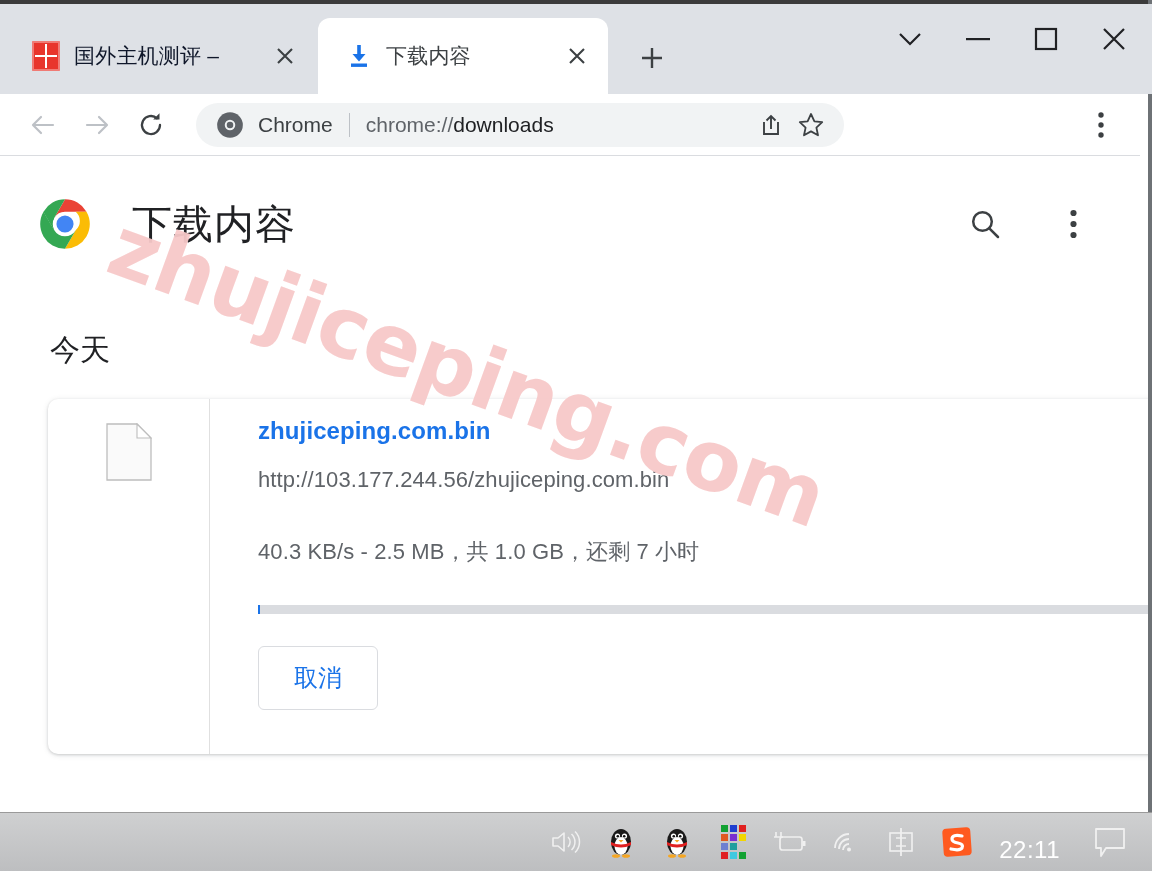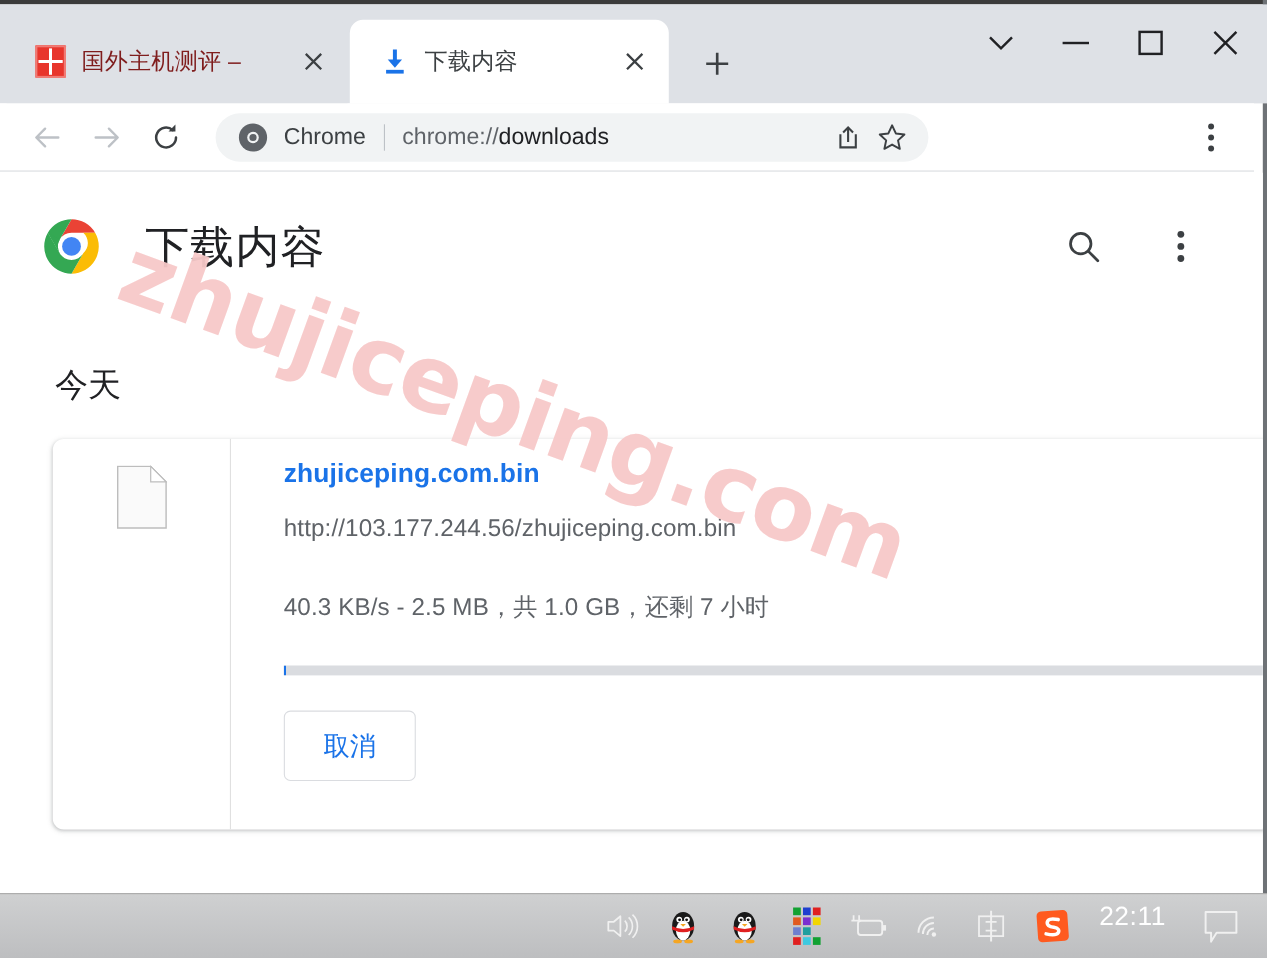--- a/index.html
+++ b/index.html
@@ -54,21 +54,21 @@
   .favicon-red::after {
     content:""; position:absolute; left:0; top:0; right:0; bottom:0;
     border:2px solid #fff; opacity:.35;
   }
   .tab-dlicon { margin-left:28px; width:26px; height:26px; flex:0 0 auto; }
   .tab-title {
     margin-left:14px; font-size:21px; color:#3c4043;
     white-space:nowrap; overflow:hidden; flex:1 1 auto;
     letter-spacing:.2px;
   }
-  .tab.inactive .tab-title { color:#7f1d1d; }
+  .tab.inactive .tab-title { color:#0f172a; }
   .tab-close {
     flex:0 0 auto; width:34px; height:34px; margin-right:14px;
     display:flex; align-items:center; justify-content:center;
     color:#3c4043;
   }
   .newtab-btn {
     position:absolute; left:626px; top:28px; width:52px; height:52px;
     display:flex; align-items:center; justify-content:center;
     color:#3c4043;
   }
@@ -207,21 +207,21 @@
     z-index:5;
   }
 
   
   .taskbar {
     position:absolute; left:0; bottom:0; width:1152px; height:59px;
     background:linear-gradient(to bottom,#cfd0d1,#bdbec0);
     border-top:1px solid #9a9a9a;
     display:flex; align-items:center; justify-content:flex-end;
   }
-  .tray { display:flex; align-items:flex-start; padding-right:14px; }
+  .tray { display:flex; align-items:flex-end; padding-right:14px; }
   .tray-item {
     width:44px; height:44px; margin:0 6px;
     display:flex; align-items:center; justify-content:center;
   }
   .tray-clock {
     font-size:24px; color:#ffffff; margin:0 22px 0 14px;
     letter-spacing:.5px;
   }
   .pixgrid { display:grid; grid-template-columns:repeat(3,7px); grid-template-rows:repeat(4,7px); gap:2px; }
   .pixgrid i { display:block; width:7px; height:7px; }

